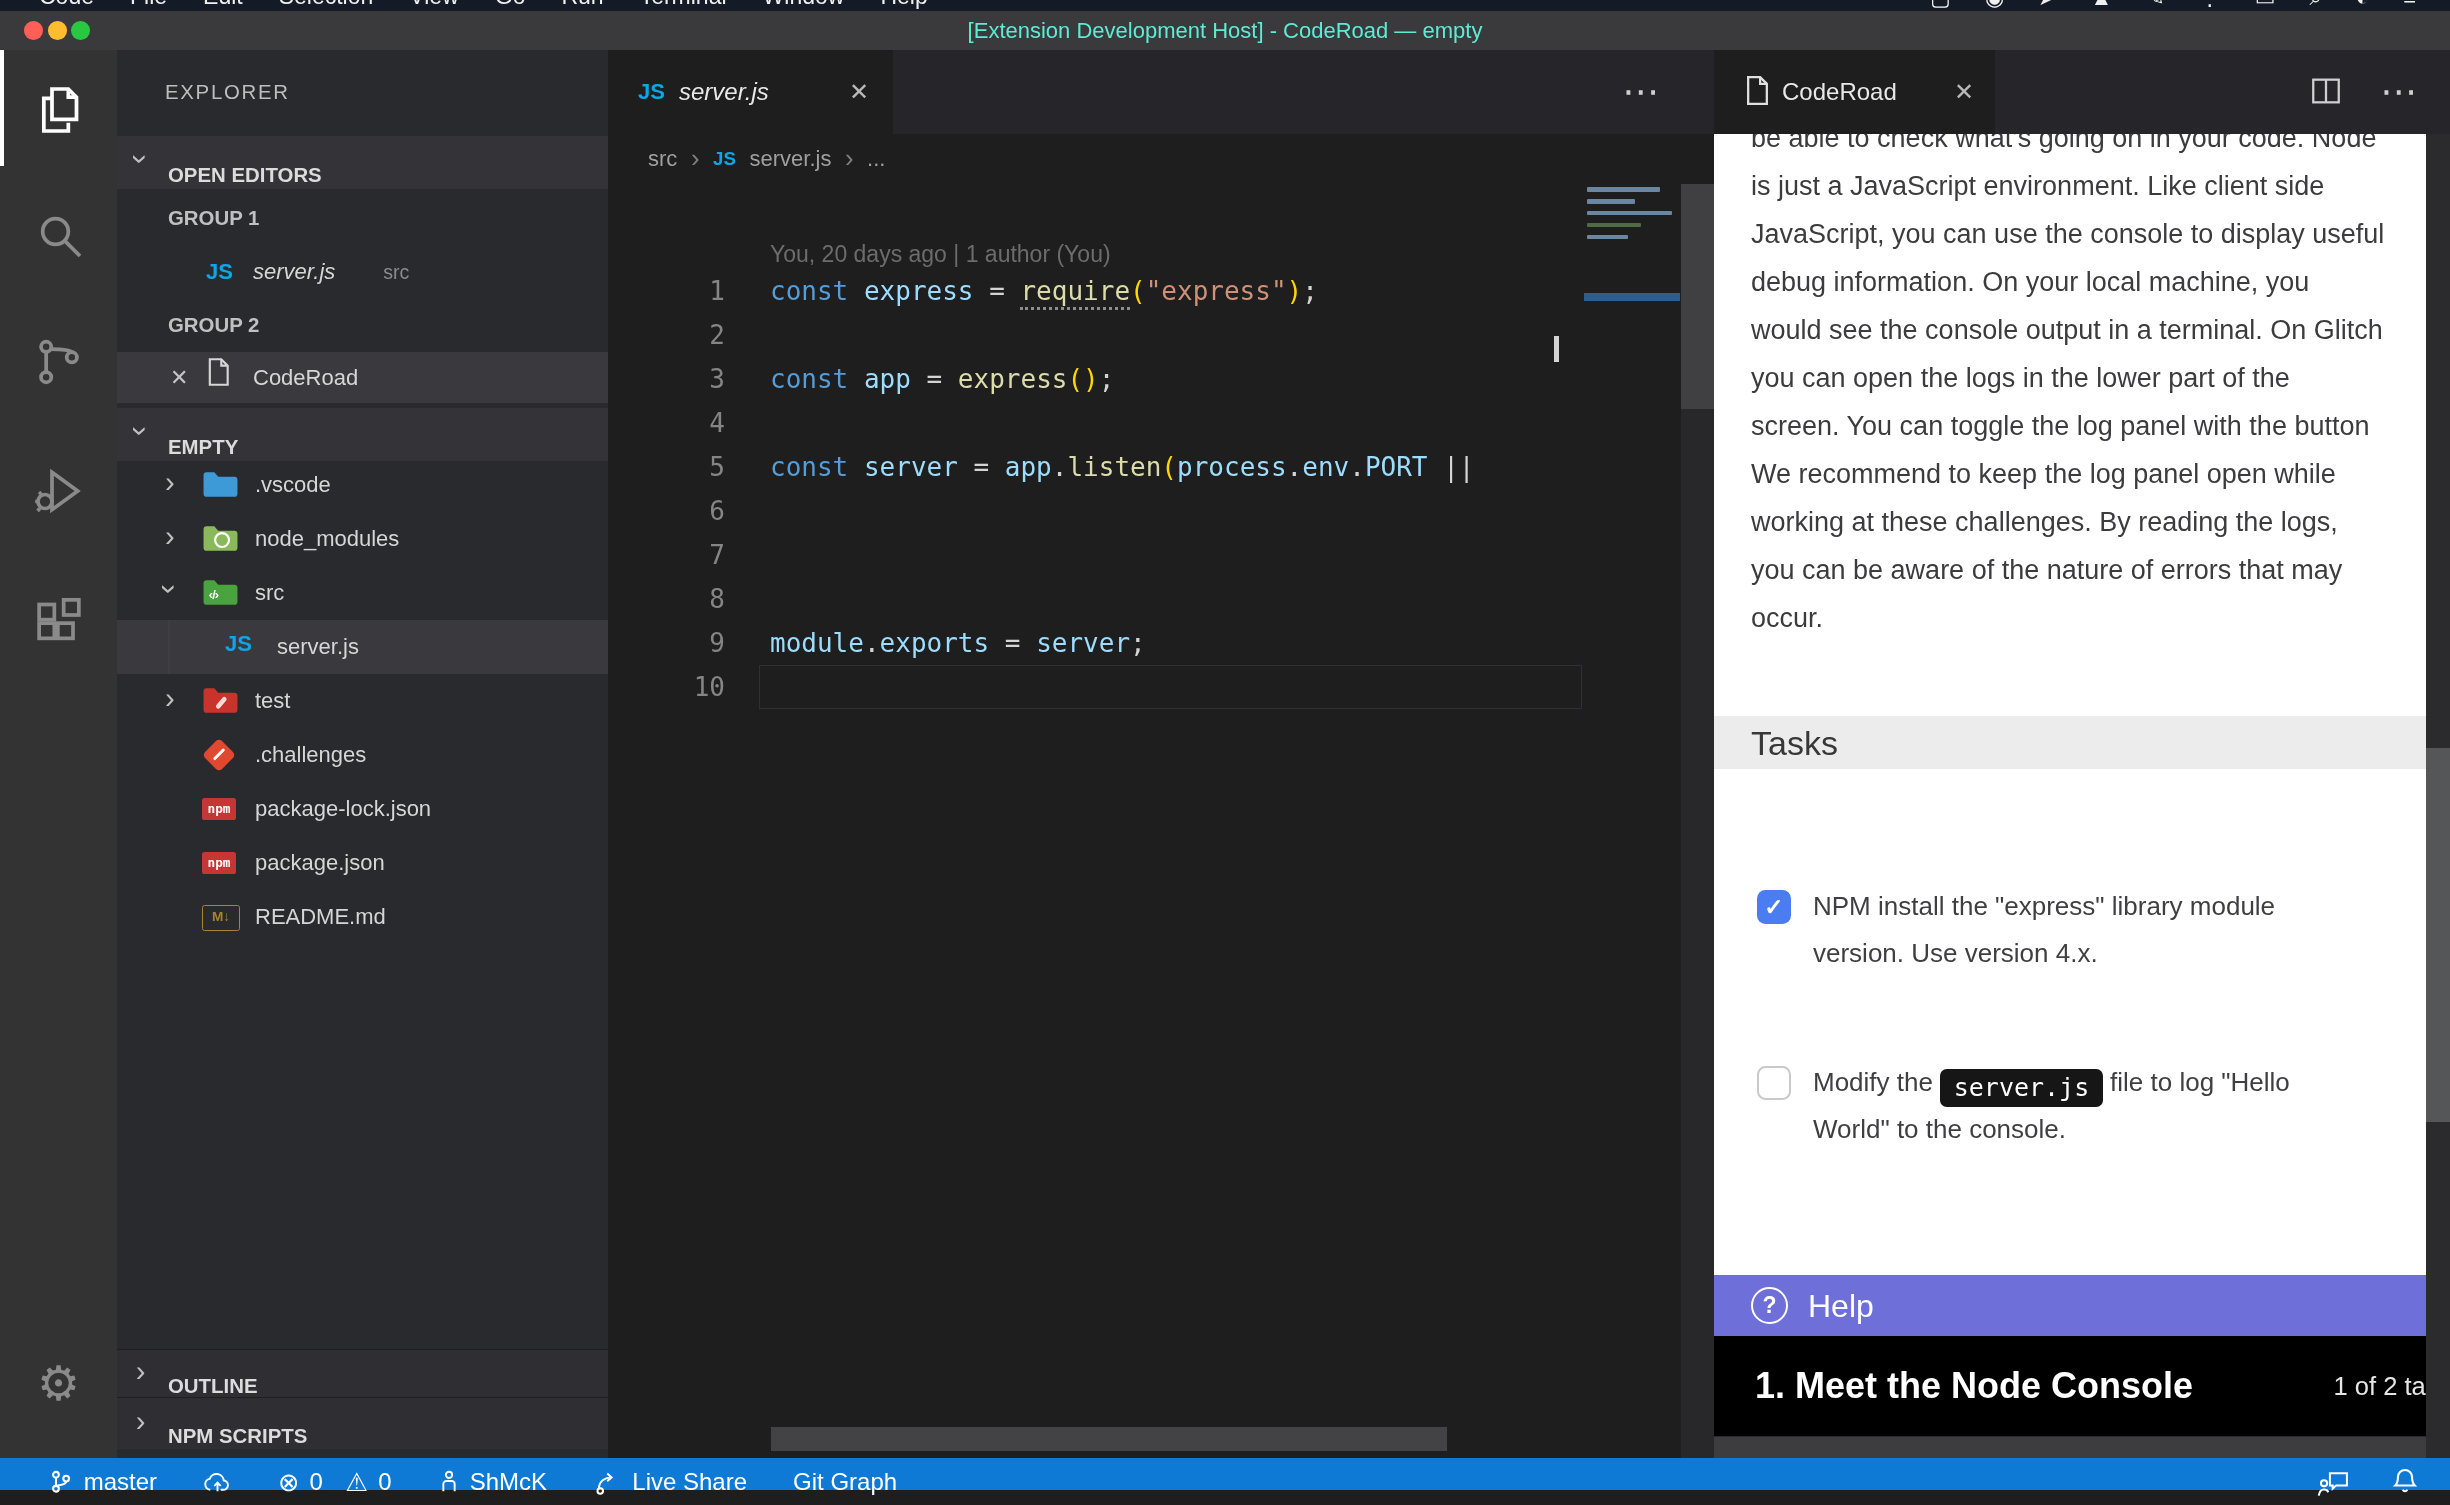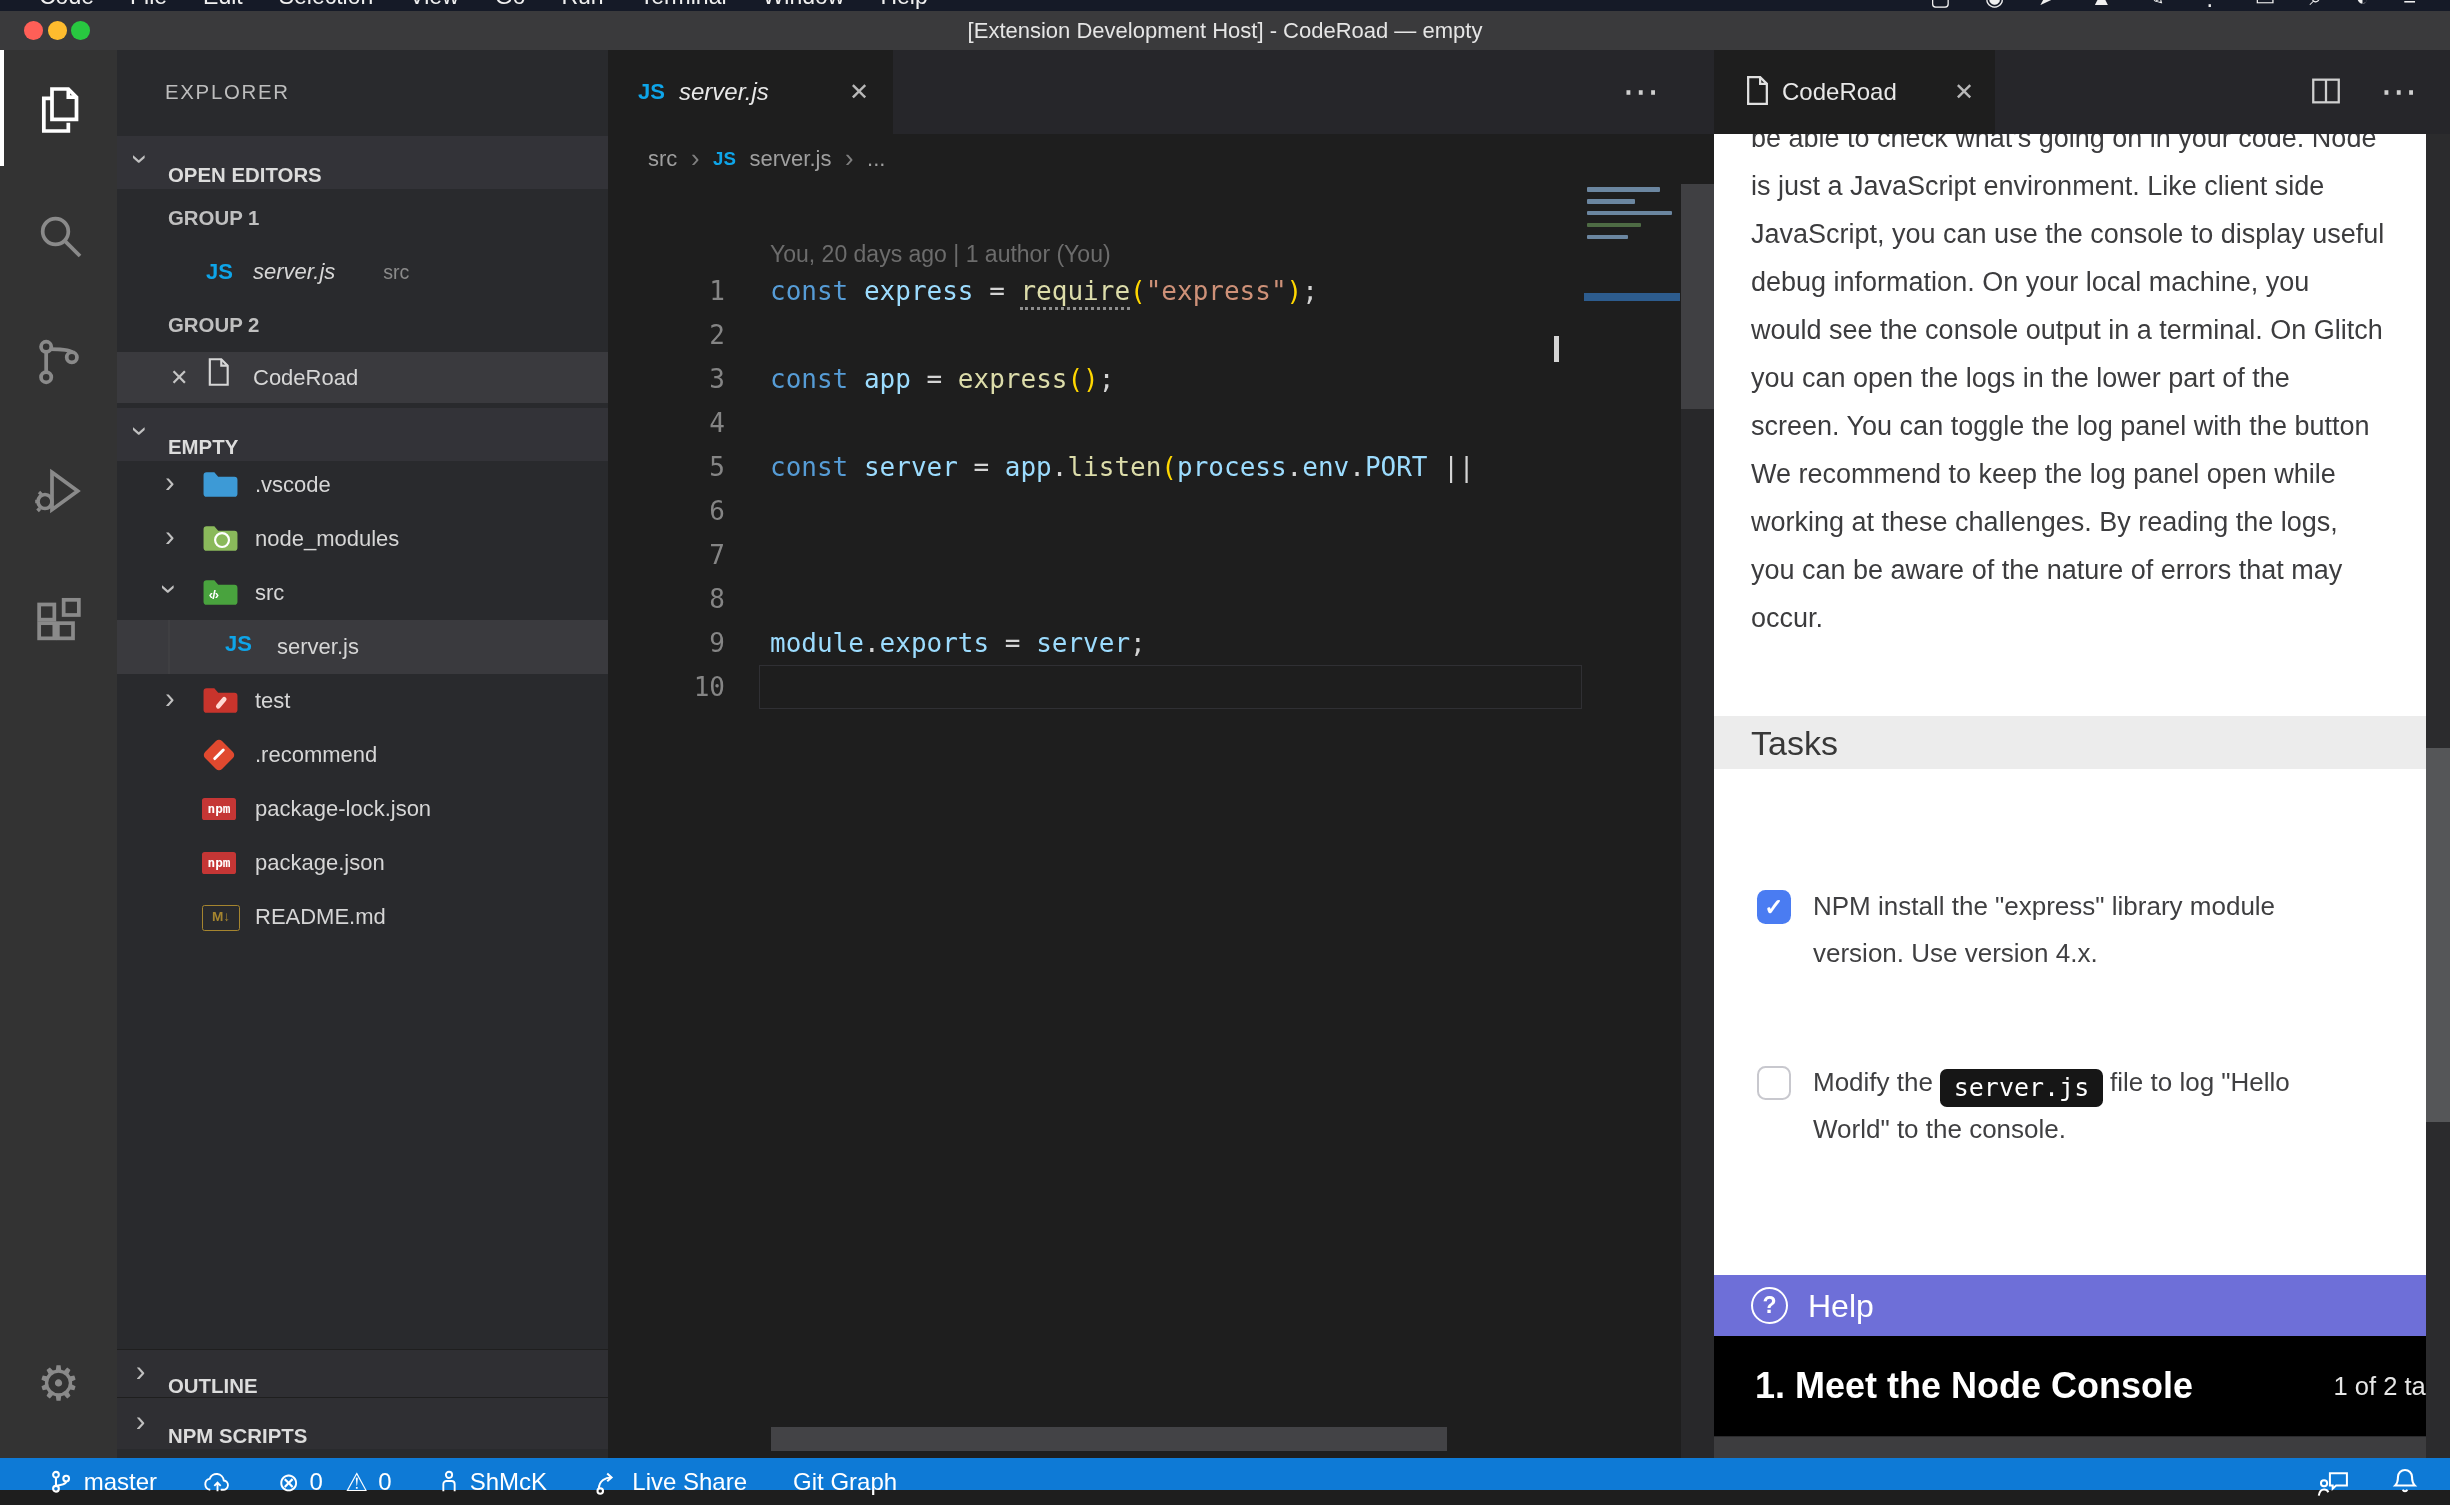--- a/index.html
+++ b/index.html
@@ -6,21 +6,21 @@
   body{width:2450px;height:1506px;background:#1e1e1e;font-family:"Liberation Sans",sans-serif;overflow:hidden;position:relative;}
 
   
   #menubar{position:absolute;left:0;top:0;width:2450px;height:11px;background:#151a27;overflow:hidden;}
   #menu-items{position:absolute;left:39px;top:-17px;display:flex;gap:36px;color:#f0f0f0;font-size:23px;white-space:nowrap;}
   #menu-status{position:absolute;right:34px;top:-15.3px;display:flex;gap:34px;color:#f0f0f0;font-size:22px;}
 
   
   #titlebar{position:absolute;left:0;top:11px;width:2450px;height:39px;background:#3a3a3c;border-bottom:0.9px solid #2a2a2a;}
   .tl{position:absolute;top:10.2px;width:18.7px;height:18.7px;border-radius:50%;}
-  #titlebar .title{position:absolute;left:0;right:0;top:0;height:39px;line-height:39px;text-align:center;color:#e5e5e5;font-size:22px;}
+  #titlebar .title{position:absolute;left:0;right:0;top:0;height:39px;line-height:39px;text-align:center;color:#5eead4;font-size:22px;}
 
   
   #activitybar{position:absolute;left:0;top:50px;width:117px;height:1408px;background:#333333;}
   .ab-icon{position:absolute;left:0;width:117px;text-align:center;color:#8a8a8a;}
   .ab-icon svg{display:inline-block;}
   #ab-active{position:absolute;left:0;top:0;width:4.3px;height:116px;background:#ffffff;}
   #gear-icon{font-size:48px;line-height:48px;color:#8a8a8a;}
 
   
   #sidebar{position:absolute;left:117px;top:50px;width:491px;height:1408px;background:#292a2d;overflow:hidden;}
@@ -281,21 +281,21 @@
         <svg class="folder" viewBox="0 0 24 20">
             <path d="M1 4a2 2 0 012-2h5l2.5 3H21a2 2 0 012 2v9a2 2 0 01-2 2H3a2 2 0 01-2-2z" fill="#c8342c"></path>
             <path d="M11 7l5 7M16 7l-5 7" stroke="#fff" stroke-width="0"></path>
             <rect x="11" y="7" width="3" height="9" rx="1.5" transform="rotate(40 12.5 11.5)" fill="#ffd9d4"></rect>
           </svg>
       </span>
       <span class="txt">test</span>
     </div>
     <div class="trow">
       <span class="ficon"><span class="git-diamond"></span></span>
-      <span class="txt">.recommend</span>
+      <span class="txt">.challenges</span>
     </div>
     <div class="trow">
       <span class="ficon"><span class="npm-chip">npm</span></span>
       <span class="txt">package-lock.json</span>
     </div>
     <div class="trow">
       <span class="ficon"><span class="npm-chip">npm</span></span>
       <span class="txt">package.json</span>
     </div>
     <div class="trow">

